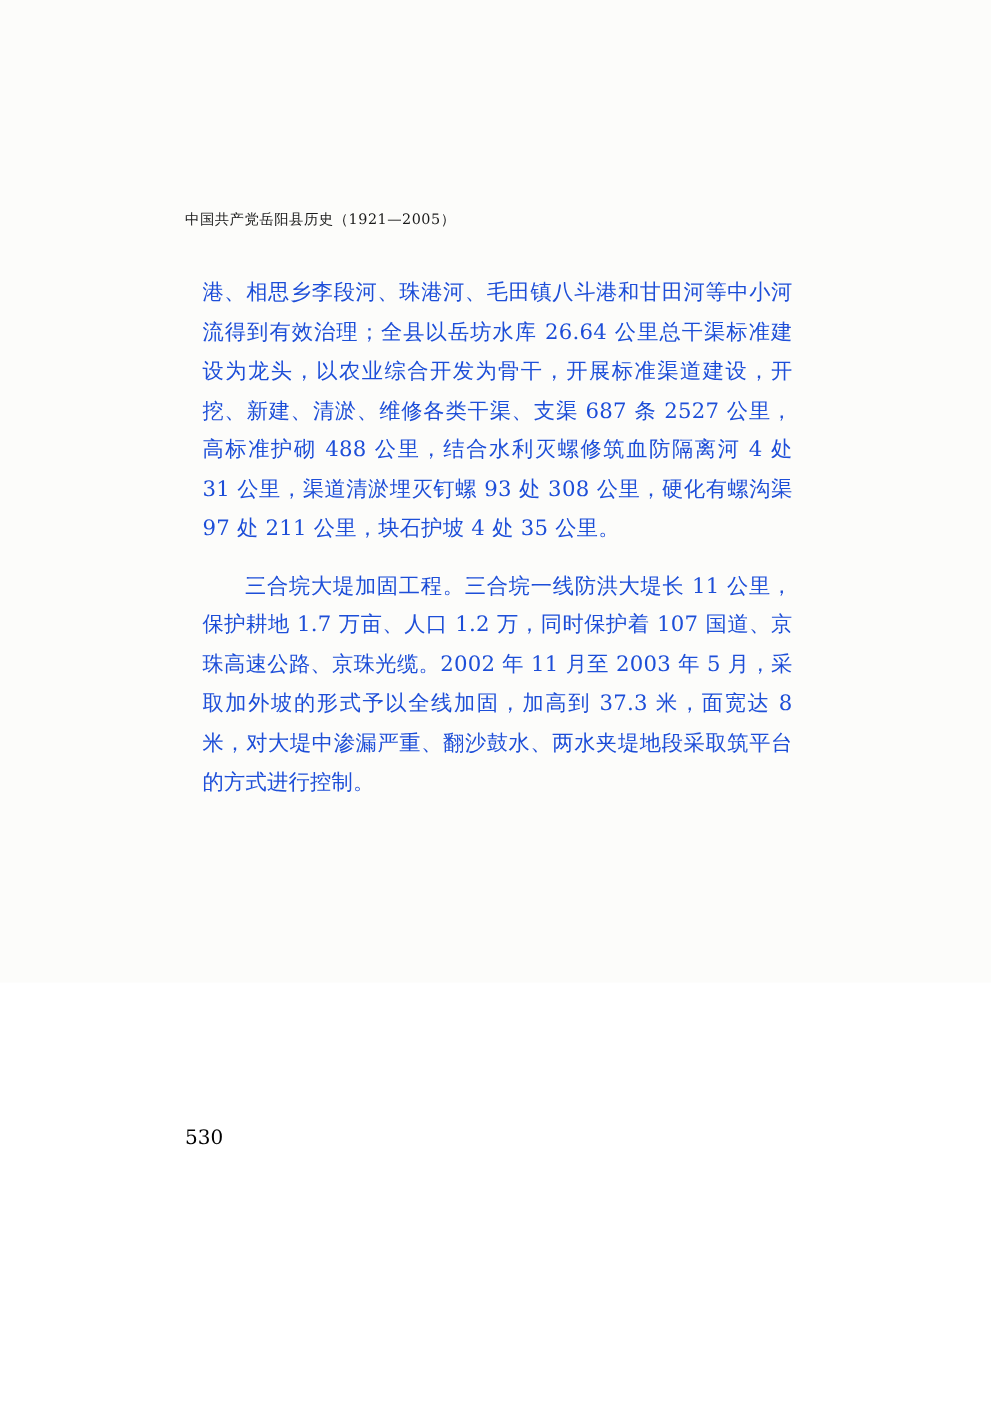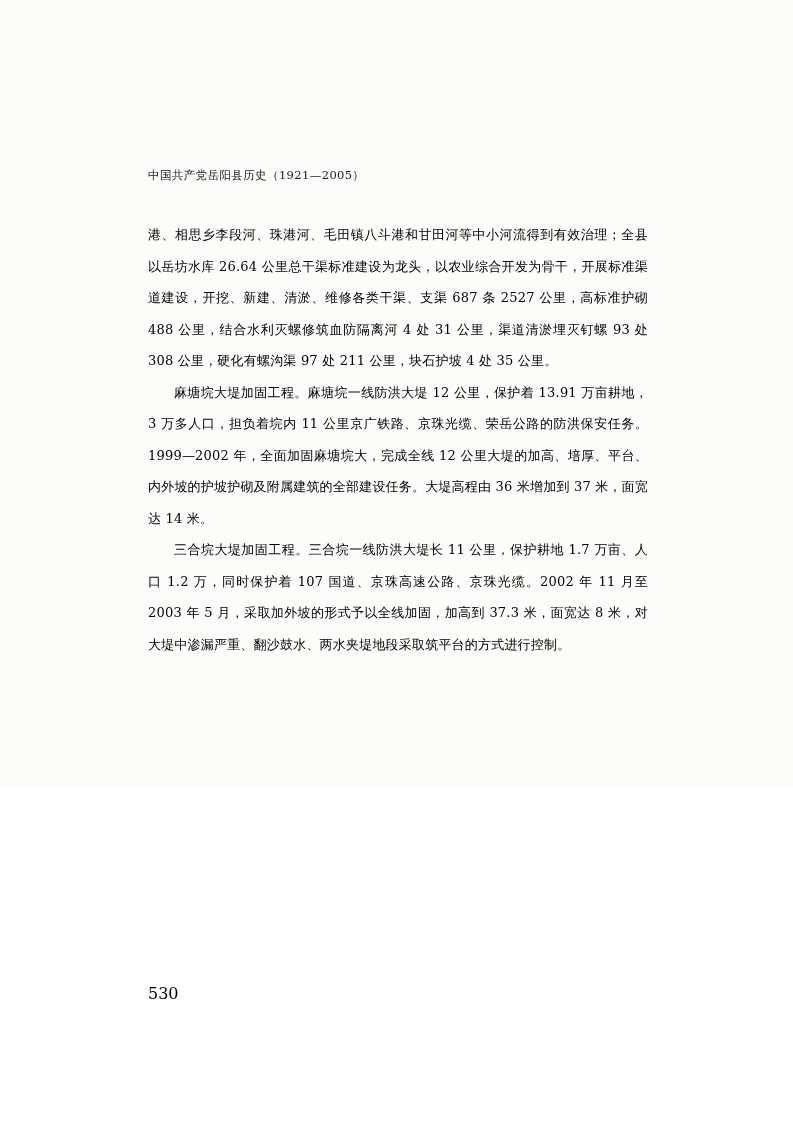--- a/index.html
+++ b/index.html
@@ -28,52 +28,51 @@
     width: 500px;
   }
   .running-head {
     font-size: 11.5px;
     letter-spacing: 0.4px;
     color: #1a1a1a;
     margin-bottom: 36px;
     font-family: "DejaVu Serif", "Liberation Serif", serif;
   }
   .body-text p {
-    margin: 0;
-    font-size: 13px;
+    margin: 14px;
+    font-size: 17px;
     line-height: 31.5px;
     text-align: justify;
     text-justify: inter-ideograph;
-    color: #000000;
+    color: #1d4ed8;
     letter-spacing: 0.2px;
   }
   .body-text p.indent {
     text-indent: 2em;
   }
   .page-number {
     position: absolute;
     left: 148px;
-    top: 984px;
+    top: 900px;
     font-size: 16px;
     color: #000000;
     font-family: "DejaVu Serif", "Liberation Serif", serif;
   }
 </style>
 </head>
 <body>
 
 <div class="page">
 
   <div class="page-inner">
 
     <div class="running-head">中国共产党岳阳县历史（1921—2005）</div>
 
     <div class="body-text">
       <p>港、相思乡李段河、珠港河、毛田镇八斗港和甘田河等中小河流得到有效治理；全县以岳坊水库 26.64 公里总干渠标准建设为龙头，以农业综合开发为骨干，开展标准渠道建设，开挖、新建、清淤、维修各类干渠、支渠 687 条 2527 公里，高标准护砌 488 公里，结合水利灭螺修筑血防隔离河 4 处 31 公里，渠道清淤埋灭钉螺 93 处 308 公里，硬化有螺沟渠 97 处 211 公里，块石护坡 4 处 35 公里。</p>
-      <p class="indent">麻塘垸大堤加固工程。麻塘垸一线防洪大堤 12 公里，保护着 13.91 万亩耕地，3 万多人口，担负着垸内 11 公里京广铁路、京珠光缆、荣岳公路的防洪保安任务。1999—2002 年，全面加固麻塘垸大，完成全线 12 公里大堤的加高、培厚、平台、内外坡的护坡护砌及附属建筑的全部建设任务。大堤高程由 36 米增加到 37 米，面宽达 14 米。</p>
       <p class="indent">三合垸大堤加固工程。三合垸一线防洪大堤长 11 公里，保护耕地 1.7 万亩、人口 1.2 万，同时保护着 107 国道、京珠高速公路、京珠光缆。2002 年 11 月至 2003 年 5 月，采取加外坡的形式予以全线加固，加高到 37.3 米，面宽达 8 米，对大堤中渗漏严重、翻沙鼓水、两水夹堤地段采取筑平台的方式进行控制。</p>
 
     </div>
 
   </div>
 
   <div class="page-number">530</div>
 
 </div>
 

